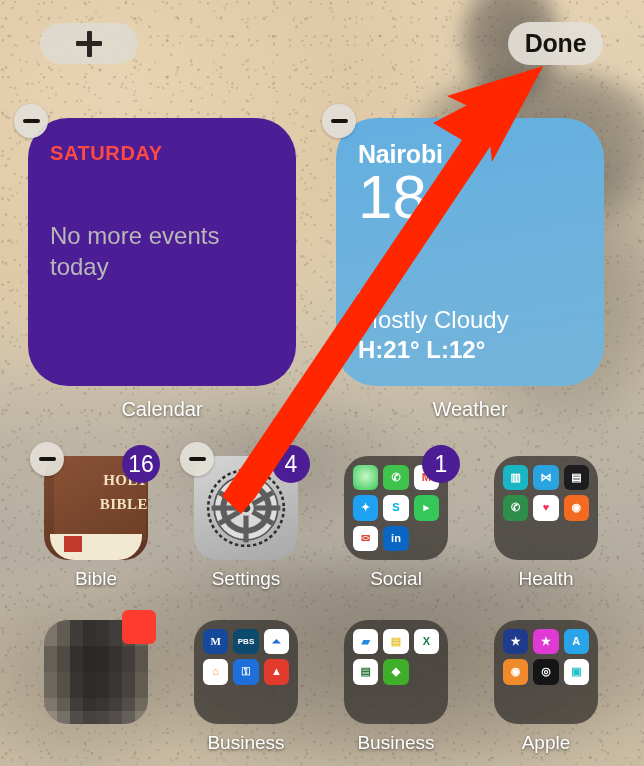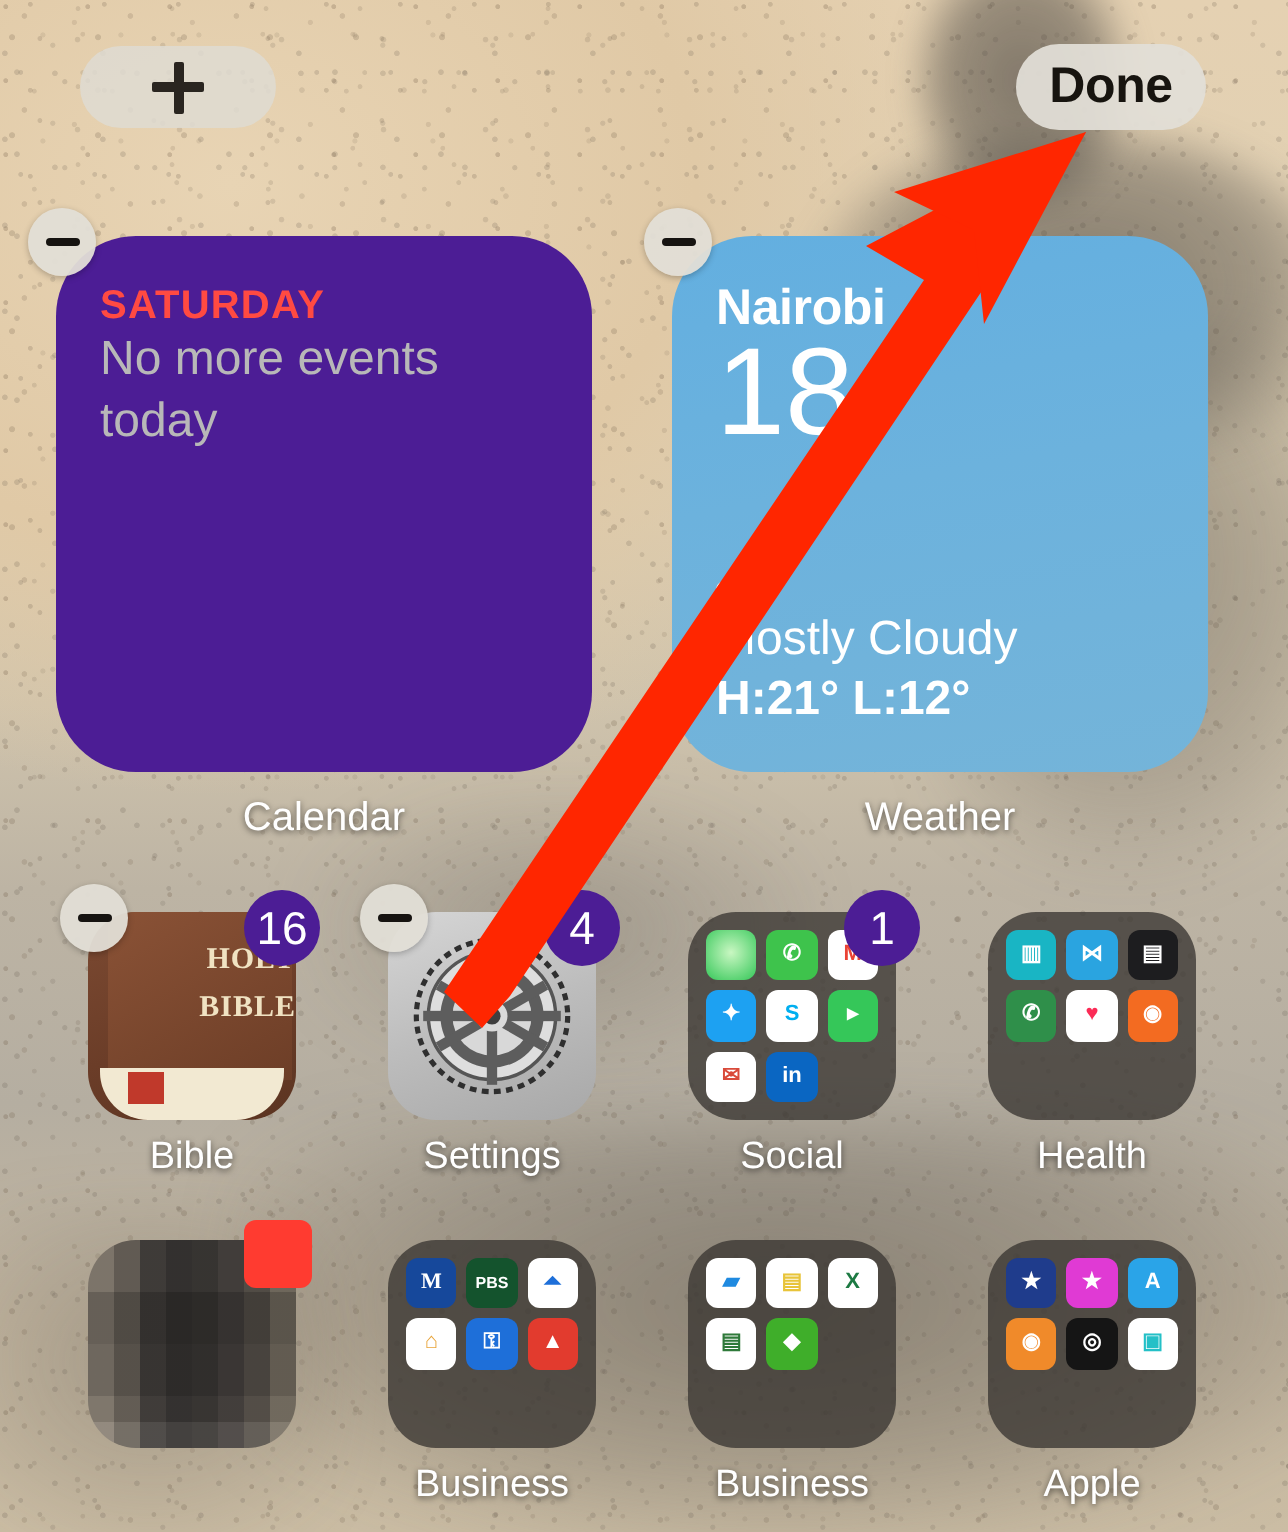--- a/index.html
+++ b/index.html
@@ -128,21 +128,21 @@
     background:#4c1d95;
     padding:24px 22px;
   }
   .cal-weekday {
     color:#ff4a42; font-size:20px; font-weight:bold; letter-spacing:.6px;
   }
   .cal-day {
     color:#fff; font-size:62px; font-weight:500; line-height:1.05; margin-top:-2px;
   }
   .cal-note {
-    color:#b8b8b8; font-size:24px; line-height:1.28; 
+    color:#b8b8b8; font-size:24px; line-height:1.28; margin-top:56px;
   }
 
   .widget-wx {
     background:linear-gradient(170deg, #63afe0 0%, #6cb2dd 45%, #74b4d9 100%);
     padding:22px 22px;
     display:flex; flex-direction:column;
   }
   .wx-city { color:#fff; font-size:25px; font-weight:600; letter-spacing:-.2px; }
   .wx-temp { color:#fff; font-size:62px; font-weight:300; line-height:1.02; margin-top:-4px; }
   .wx-spacer { flex:1; }
@@ -384,21 +384,21 @@
         <span class="px"></span>
       </div>
     </div>
     <div class="app-label"></div>
   </div>
 
   <div class="app-cell" style="left:194px; top:620px;">
     <div class="app-icon-wrap">
       <div class="folder">
         <div class="mini" style="background:#16489b;font-family:'Liberation Serif',serif;">M</div>
-        <div class="mini" style="background:#14532d;font-size:8px;">PBS</div>
+        <div class="mini" style="background:#0c4a6e;font-size:8px;">PBS</div>
         <div class="mini" style="background:#fff;color:#1e6fd9;">⏶</div>
         <div class="mini" style="background:#fff;color:#e8a43a;">⌂</div>
         <div class="mini" style="background:#1e6fd9;">⚿</div>
         <div class="mini" style="background:#e23b2e;">▲</div>
         <div class="mini empty"></div>
         <div class="mini empty"></div>
         <div class="mini empty"></div>
       </div>
     </div>
     <div class="app-label">Business</div>

